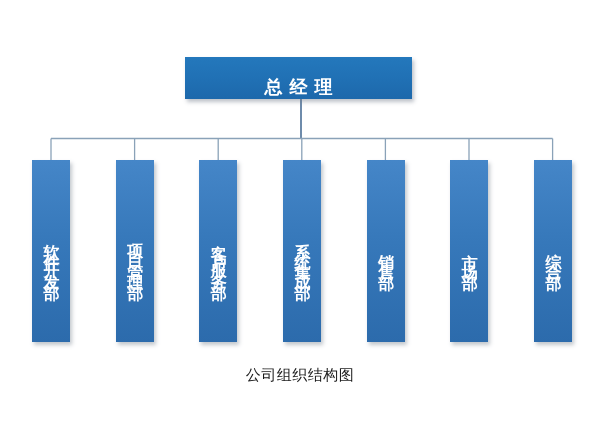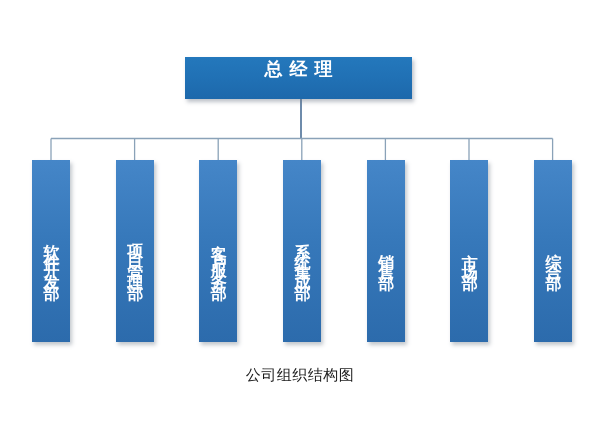--- a/index.html
+++ b/index.html
@@ -25,21 +25,21 @@
   }
   .root-box {
     position: absolute;
     left: 185px;
     top: 57px;
     width: 227px;
     height: 42px;
     background: linear-gradient(180deg, #2478bc 0%, #2070b4 55%, #1d68ab 100%);
     box-shadow: 2px 3px 4px rgba(110, 120, 135, 0.45);
     display: flex;
-    align-items: flex-start;
+    align-items: flex-end;
     justify-content: center;
     color: #ffffff;
     font-size: 18px;
     font-weight: bold;
     letter-spacing: 7px;
     text-indent: 7px; 
   }
   .dept-row {
     position: absolute;
     left: 32px;

